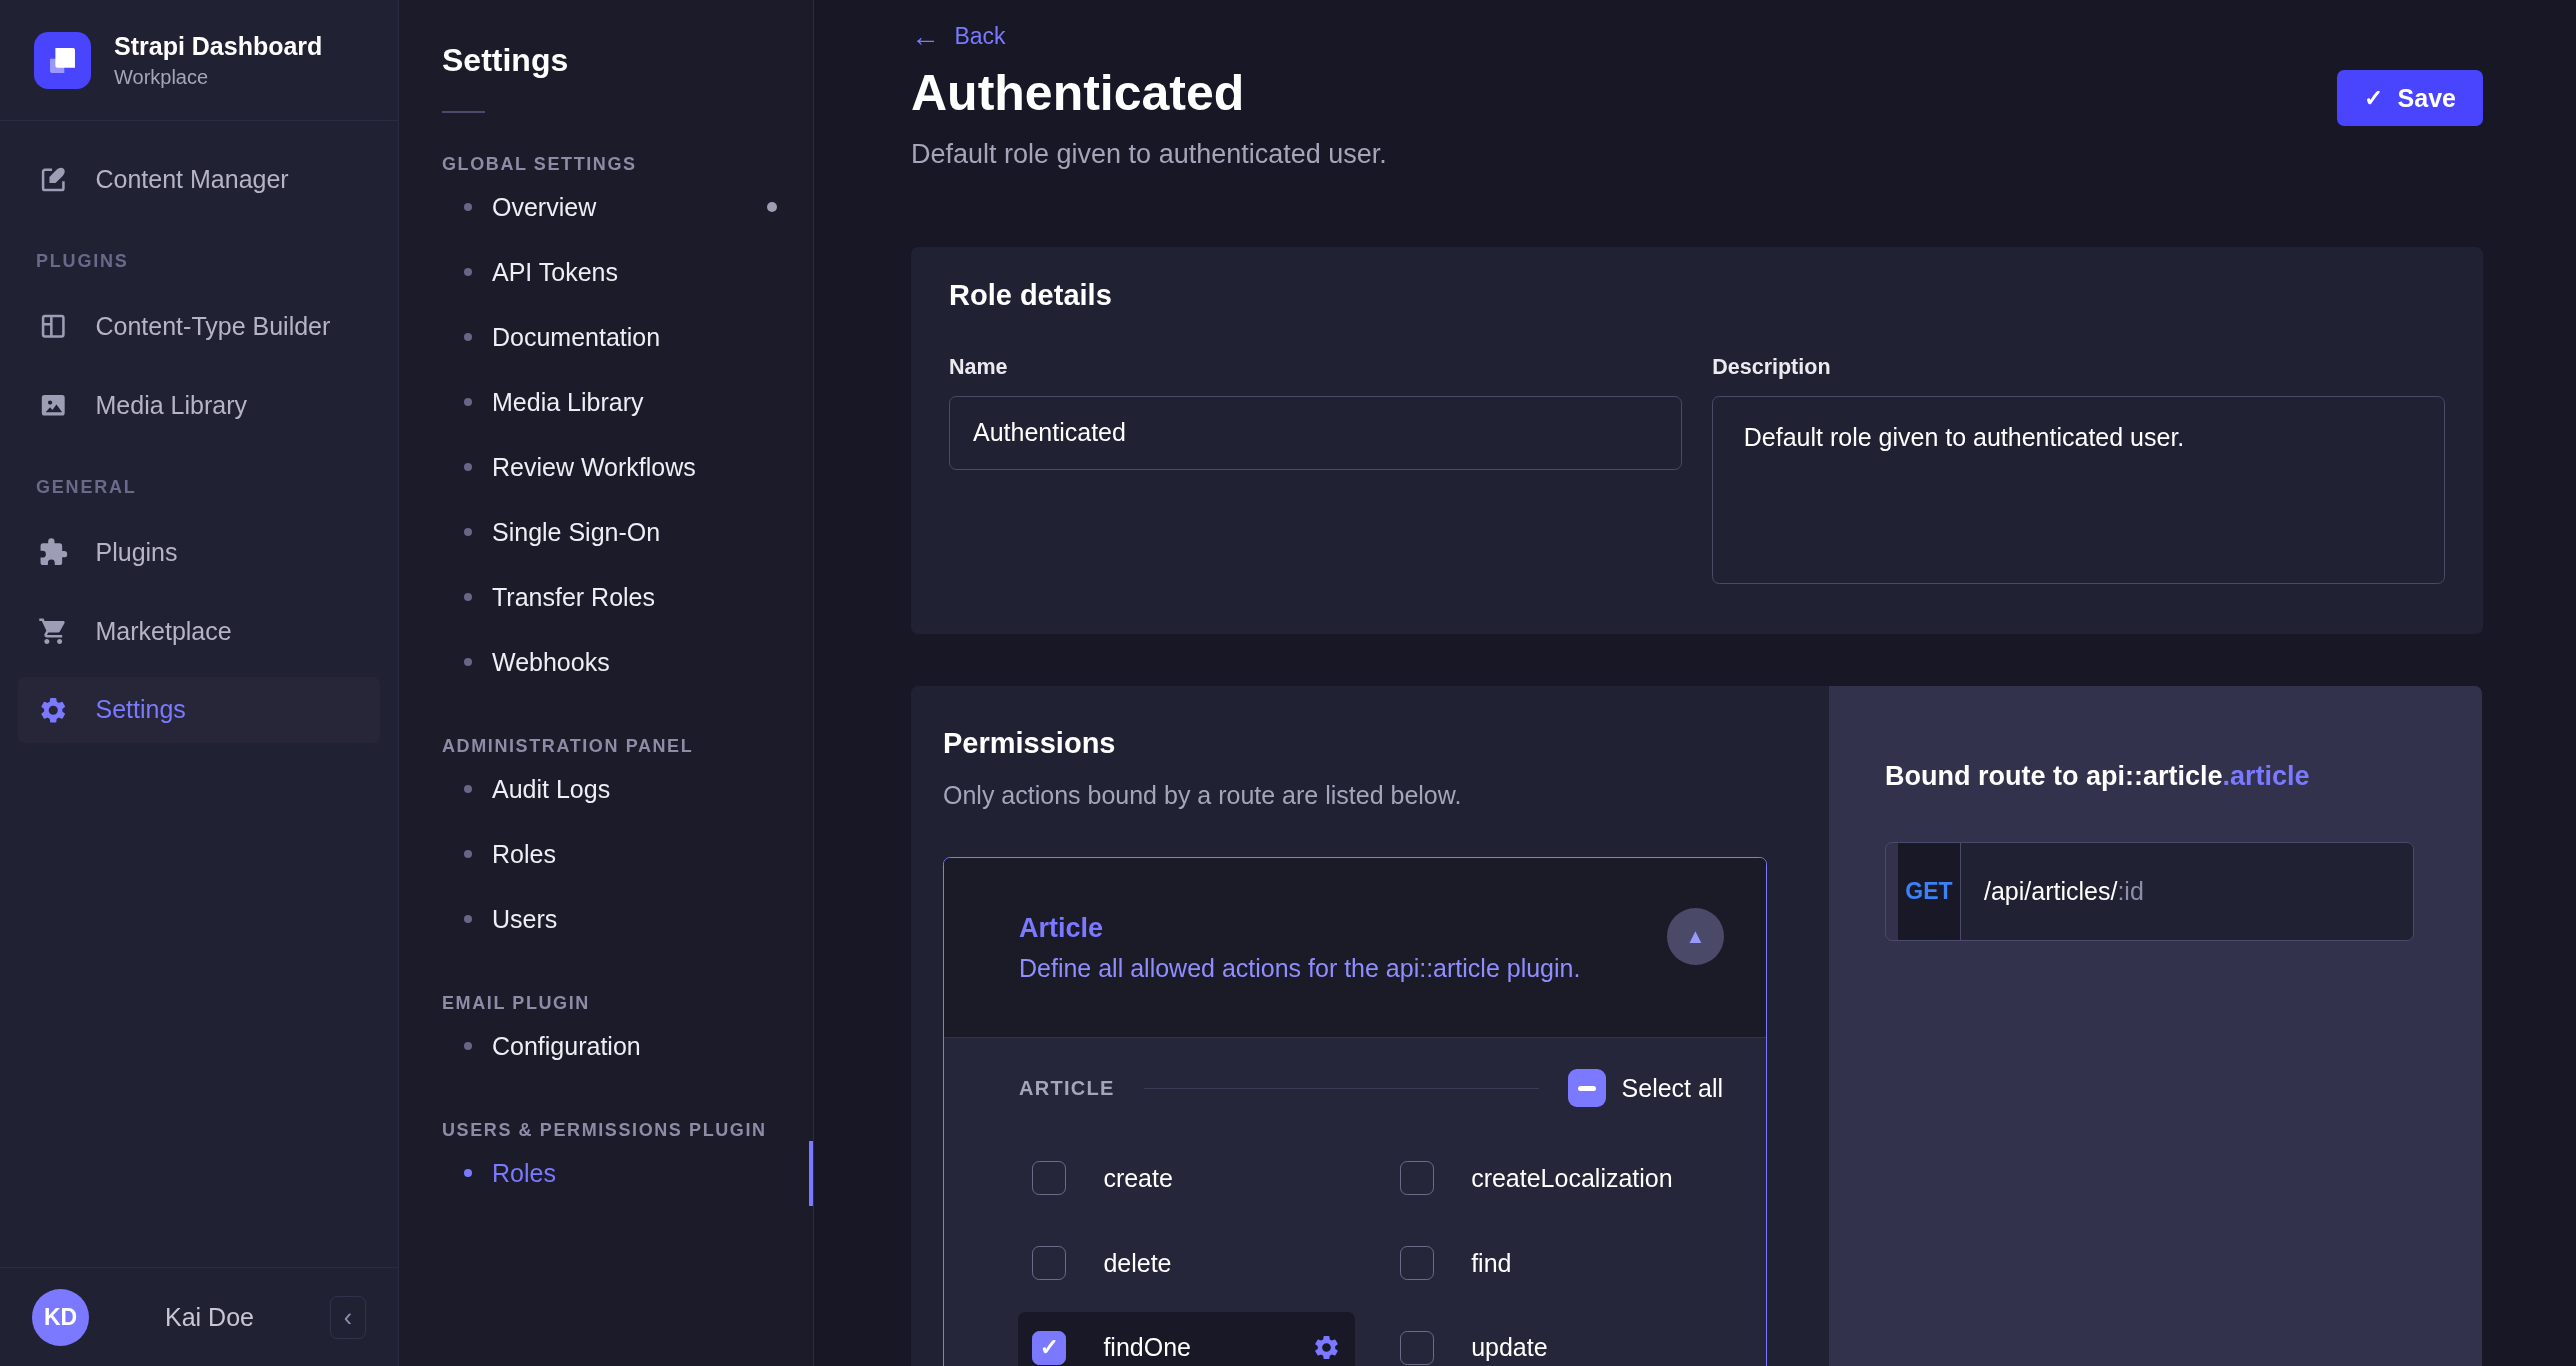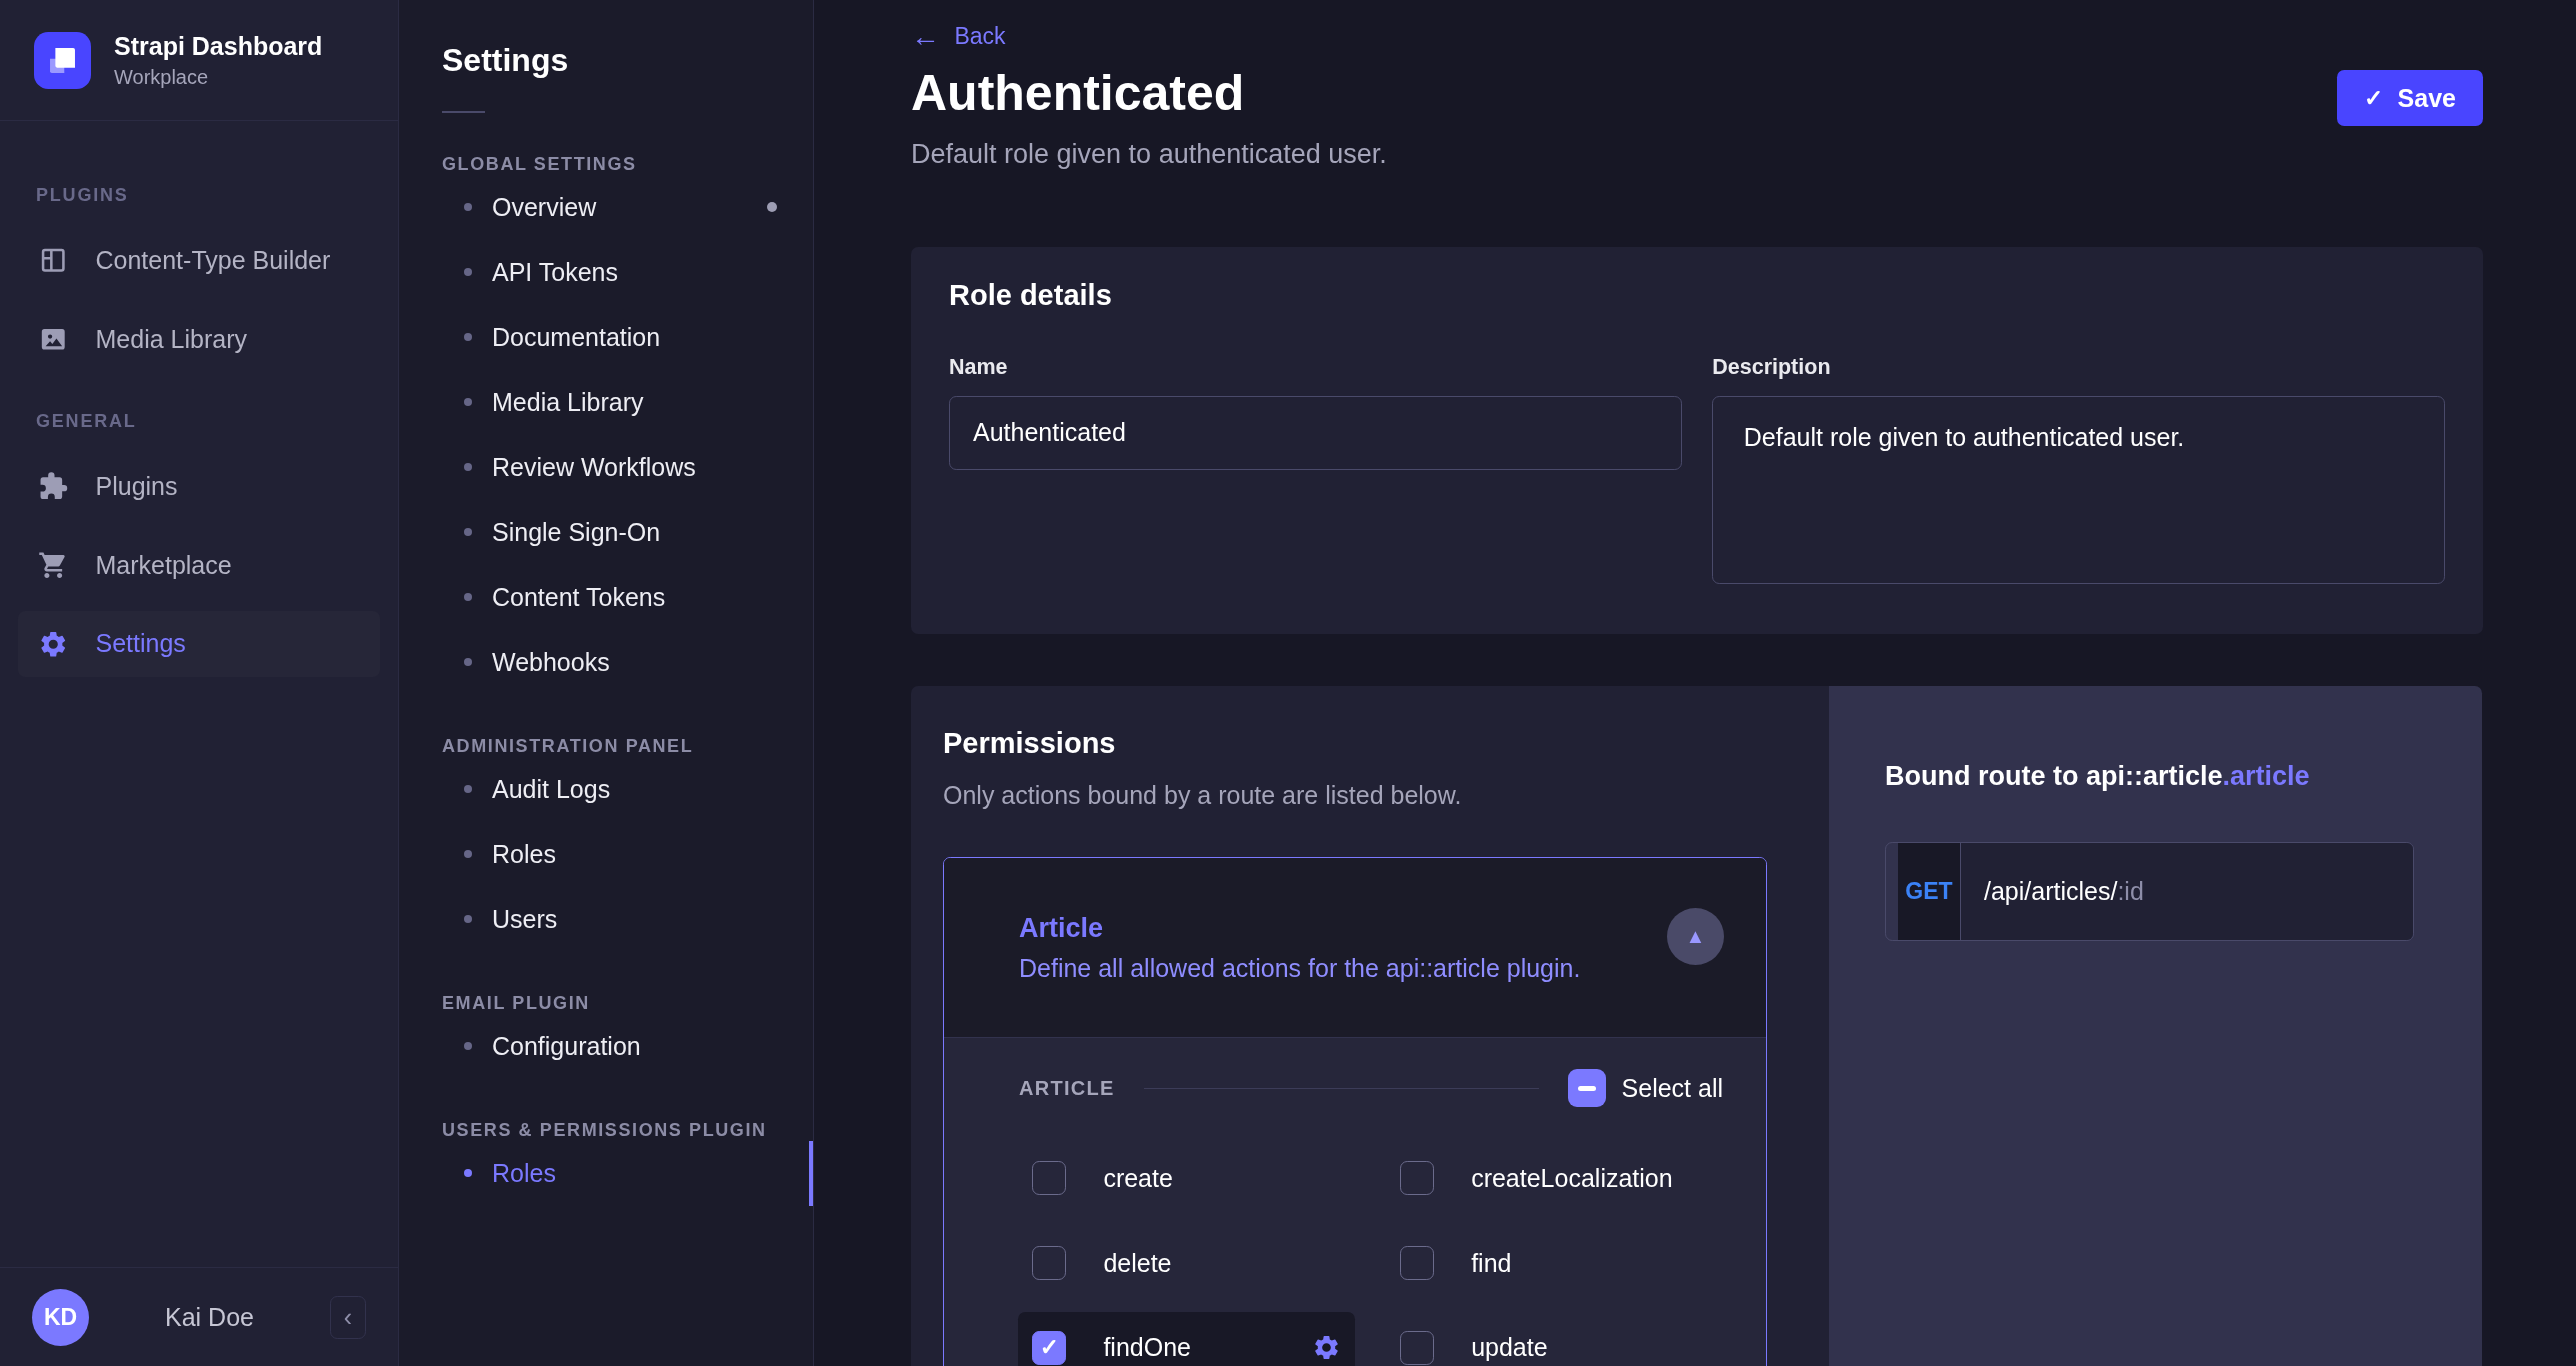--- a/index.html
+++ b/index.html
@@ -142,20 +142,29 @@
           <path d="M12 9h10a1 1 0 0 1 1 1v10H13a1 1 0 0 1-1-1z" fill="#ffffff"></path>
           <path d="M9 15h8v8H10a1 1 0 0 1-1-1z" fill="#ffffff" opacity="0.45"></path>
         </svg>
       </span>
       <div>
         <div class="brand-title">Strapi Dashboard</div>
         <div class="brand-sub">Workplace</div>
       </div>
     </div>
     <div class="nav-scroll">
+        <div class="nav-row">
+          <span class="icon">
+            <svg viewBox="0 0 24 24" fill="none" stroke="currentColor" stroke-width="2">
+              <path d="M20 13.5V19a1.5 1.5 0 0 1-1.5 1.5h-13A1.5 1.5 0 0 1 4 19V6a1.5 1.5 0 0 1 1.5-1.5H11"></path>
+              <path d="M20.2 3.8c-1.4-1.4-3.9-.9-5.6.8L9 10.2V15h4.8l5.6-5.6c1.7-1.7 2.2-4.2.8-5.6z" fill="currentColor" stroke="none"></path>
+            </svg>
+          </span>
+          <span class="nav-label">Content Manager</span>
+        </div>
         <div class="nav-section">PLUGINS</div>
         <div class="nav-row">
           <span class="icon">
             <svg viewBox="0 0 24 24" fill="none" stroke="currentColor" stroke-width="2">
               <rect x="4" y="4" width="16" height="16" rx="1.5"></rect>
               <path d="M10.5 4v16M4 10.5h6.5"></path>
             </svg>
           </span>
           <span class="nav-label">Content-Type Builder</span>
         </div>
@@ -228,21 +237,21 @@
           <div class="sub-item">
             <span class="bullet"></span>
             <span>Review Workflows</span>
           </div>
           <div class="sub-item">
             <span class="bullet"></span>
             <span>Single Sign-On</span>
           </div>
           <div class="sub-item">
             <span class="bullet"></span>
-            <span>Content Tokens</span>
+            <span>Transfer Roles</span>
           </div>
           <div class="sub-item">
             <span class="bullet"></span>
             <span>Webhooks</span>
           </div>
         </div>
         <div class="sub-section">
           <div class="sub-section-label">ADMINISTRATION PANEL</div>
           <div class="sub-item">
             <span class="bullet"></span>

